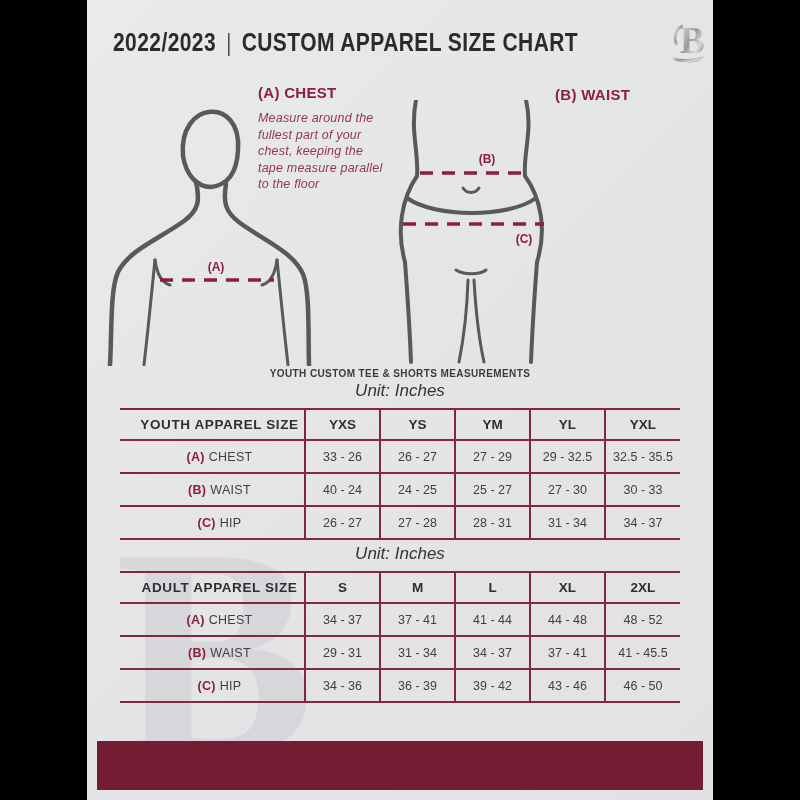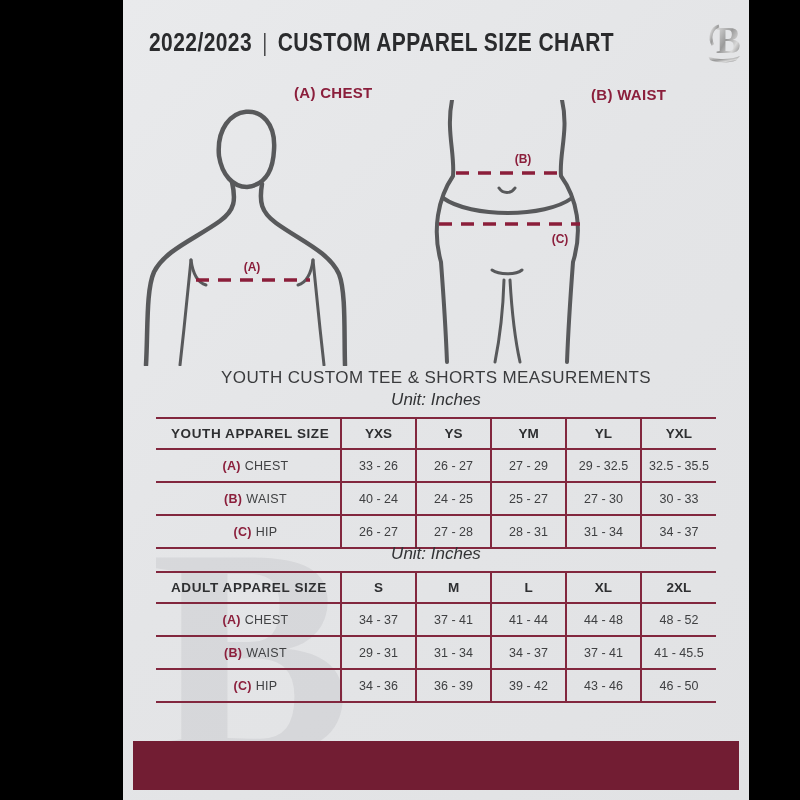--- a/index.html
+++ b/index.html
@@ -4,21 +4,20 @@
 <style>
   * { margin: 0; padding: 0; box-sizing: border-box; }
   html, body { width: 800px; height: 800px; }
   body { font-family: "Liberation Sans", sans-serif; background: #000; }
 
   .page { position: relative; width: 800px; height: 800px; background: #000; overflow: hidden; }
   .content {
     position: absolute; left: 87px; top: 0; width: 626px; height: 800px;
     background: linear-gradient(135deg, #e9eaec 0%, #e4e5e7 45%, #e1e2e4 100%);
     overflow: hidden;
-    margin-left: 36px;
   }
 
   
   .header {
     position: absolute; top: 20px; left: 26px; right: 24px; height: 44px;
     display: flex; align-items: center; justify-content: space-between;
   }
   .header-left { display: flex; align-items: center; white-space: nowrap; }
   .header-title-group {
     display: inline-block; transform: scaleX(0.84); transform-origin: left center;
@@ -39,31 +38,31 @@
     white-space: pre-line; letter-spacing: 0.2px;
   }
   .instr-chest { left: 171px; top: 8px;   width: 150px; }
   .instr-waist { left: 468px; top: 10px;  width: 152px; }
   .instr-hips  { left: 468px; top: 143px; width: 152px; }
 
   
   .table-section { position: absolute; left: 33px; width: 560px; }
   .youth-section { top: 368px; }
   .adult-section { top: 542px; }
-  .section-title { text-align: center; font-weight: normal; font-size: 17px; color: #3a3b3d; letter-spacing: 0.4px; }
+  .section-title { text-align: center; font-weight: bold; font-size: 10px; color: #3a3b3d; letter-spacing: 0.4px; }
   .section-unit  { text-align: center; font-style: italic; font-size: 17px; color: #333436; margin-top: 2px; }
 
   
   table.size-table { width: 560px; border-collapse: collapse; margin-top: 7px; }
   table.size-table tr { border-bottom: 2px solid #82273e; }
   table.size-table thead tr { border-top: 2px solid #82273e; }
   table.size-table th, table.size-table td { border-left: 2px solid #82273e; }
   table.size-table th:first-child, table.size-table td:first-child { border-left: none; }
   table.size-table th { height: 31px; font-size: 13.5px; color: #2e2f31; font-weight: bold; }
-  th.label-col, td.label-col { width: 185px; text-align: left; padding-left: 15px; }
+  th.label-col, td.label-col { width: 185px; text-align: center; padding-left: 15px; }
   th.label-col { font-weight: 400; font-size: 13.5px; color: #404143; letter-spacing: 0.6px; }
   table.size-table td { height: 33px; text-align: center; font-size: 12.5px; color: #3f4042; width: 75px; }
   td.label-col { font-size: 14px; color: #3b3c3e; letter-spacing: 0.3px; }
   .row-letter { color: #8b1f3c; font-weight: bold; margin-right: 4px; }
 
   
   .watermark {
     position: absolute; left: 28px; top: 528px; width: 320px; height: 250px;
     font-family: "Liberation Serif", serif; font-weight: bold; font-size: 300px; line-height: 250px;
     color: rgba(120,122,128,0.12); z-index: 0; pointer-events: none;
@@ -133,20 +132,25 @@
           <path d="M81,180 C83,215 87,244 91,262"></path>
         </g>
         <path d="M27,73 L137,73" stroke="#8b1e3a" stroke-width="3.5" stroke-dasharray="13 9" fill="none"></path>
         <path d="M10,124 L151,124" stroke="#8b1e3a" stroke-width="3.5" stroke-dasharray="13 9" fill="none"></path>
         <text x="94" y="63" text-anchor="middle" font-size="12" font-weight="bold" fill="#8b1f3c" font-family="Liberation Sans, sans-serif">(B)</text>
         <text x="131" y="143" text-anchor="middle" font-size="12" font-weight="bold" fill="#8b1f3c" font-family="Liberation Sans, sans-serif">(C)</text>
       </svg>
 
       <div class="instruction instr-chest">
         <div class="instruction-heading">(A) CHEST</div>
+        <div class="instruction-body">Measure around the
+fullest part of your
+chest, keeping the
+tape measure parallel
+to the floor</div>
       </div>
       <div class="instruction instr-waist">
         <div class="instruction-heading">(B) WAIST</div>
       </div>
       <div class="instruction instr-hips">
       </div>
     </div>
 
     <div class="watermark">B</div>
 

